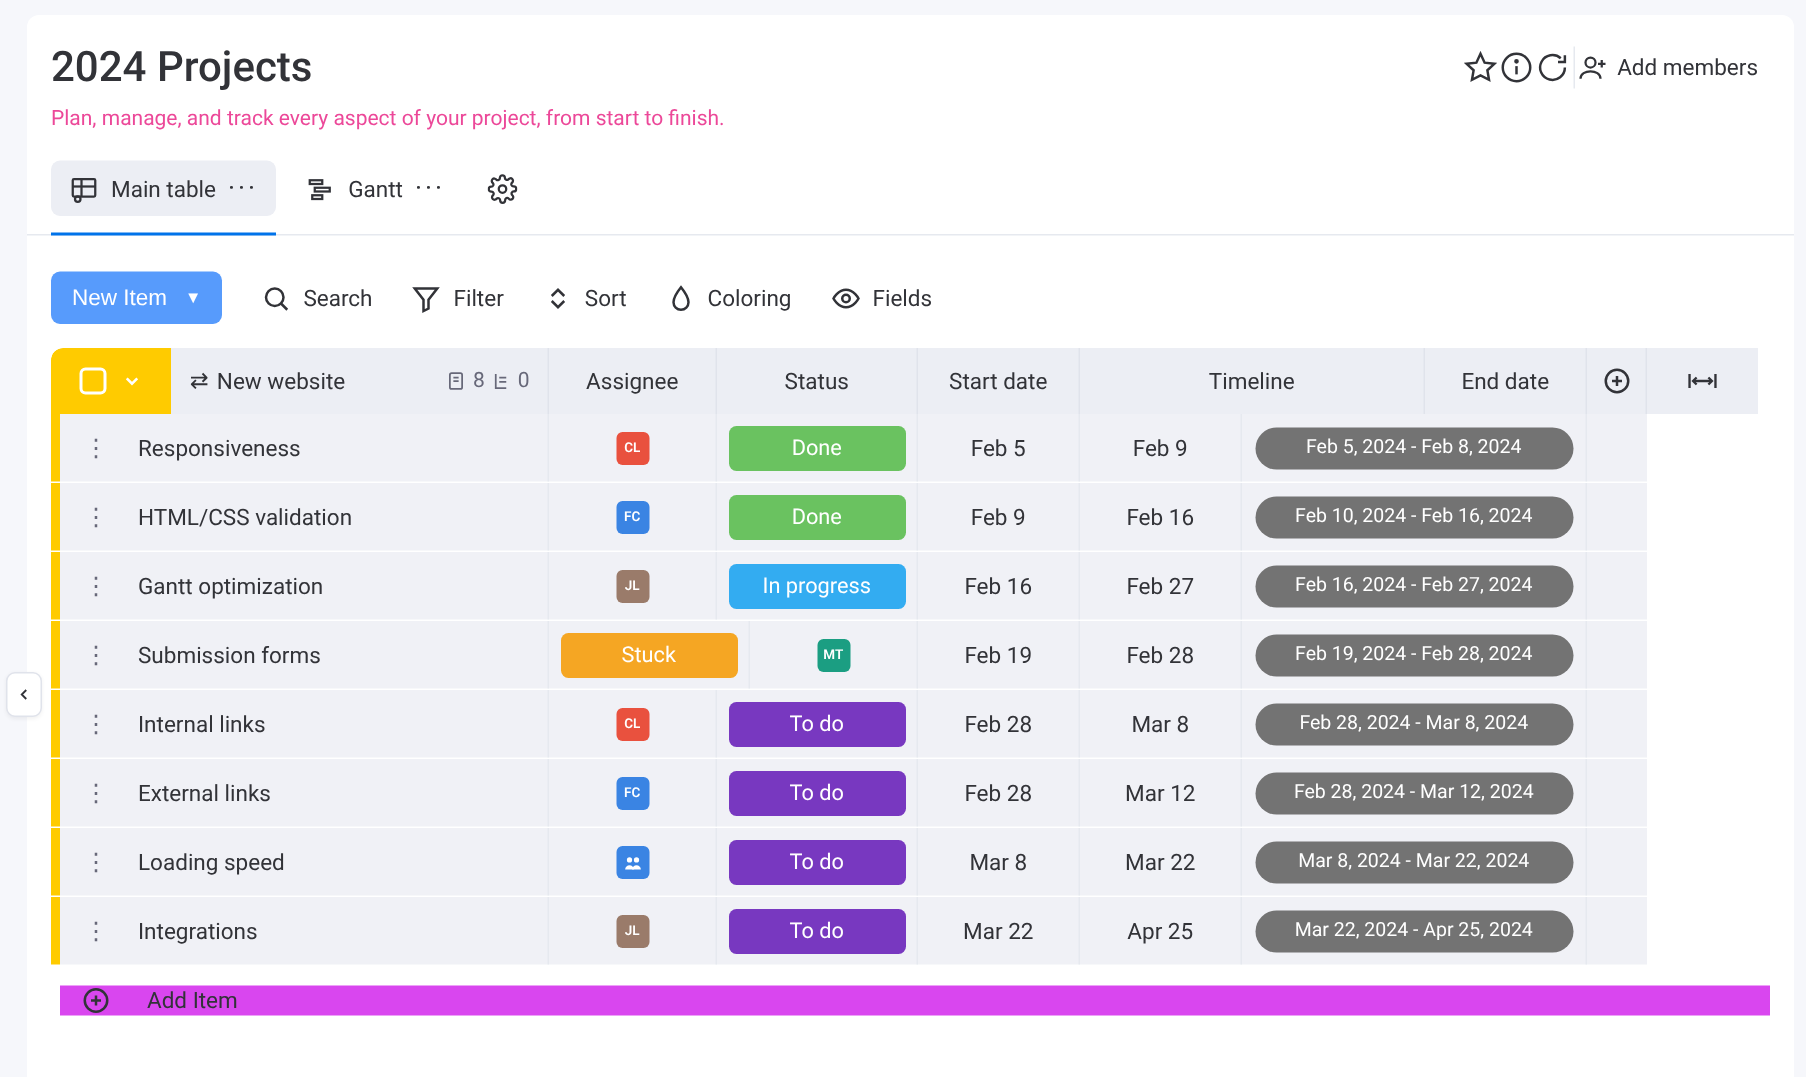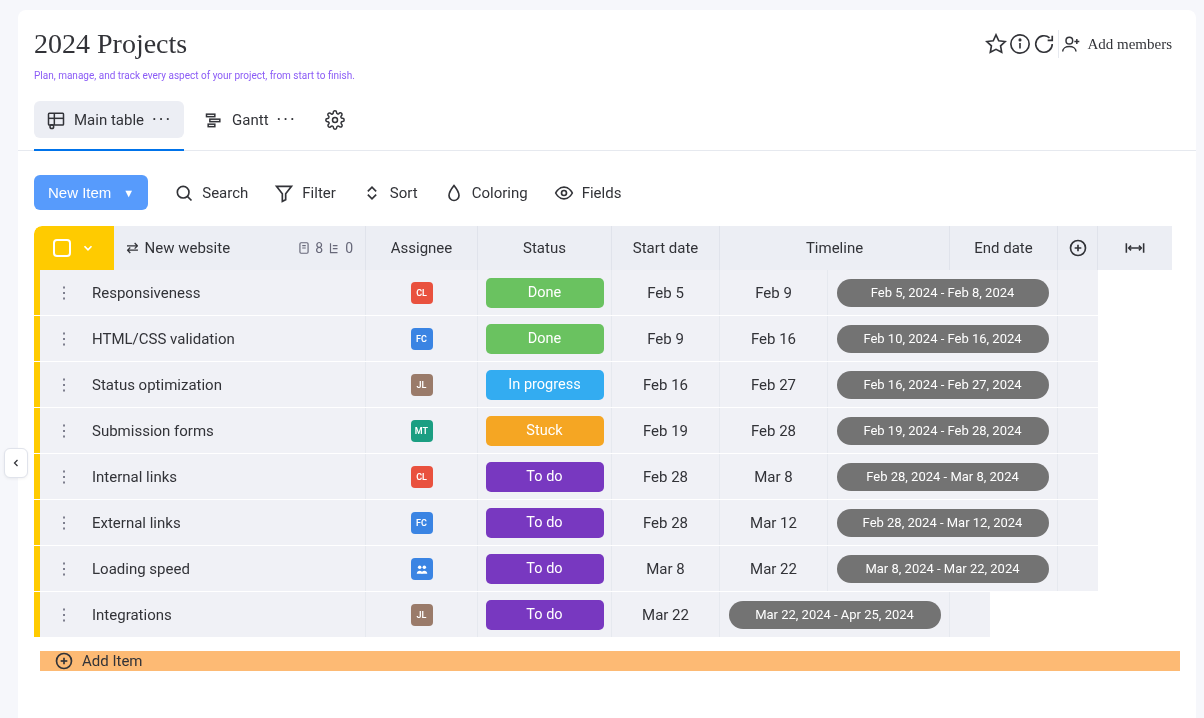--- a/index.html
+++ b/index.html
@@ -16,35 +16,34 @@
   background: #fff;
   margin: 10px 8px 0 18px;
   border-radius: 8px 8px 0 0;
   padding: 18px 0 0 0;
   height: 708px;
 }
 .header-row {
   display: flex;
   align-items: center;
   padding: 0 24px 0 16px;
-  font-family: Liberation Serif, serif;
 }
 .title {
   font-size: 28px;
   font-weight: 500;
   flex: 1;
 }
 .hdr-actions { display: flex; align-items: center; gap: 0; }
 .hdr-icon { width: 24px; height: 24px; display: flex; align-items: center; justify-content: center; cursor: pointer; }
 .hdr-divider { width:1px; height:28px; background:#e6e9ef; margin:0 2px;}
 .hdr-addmembers { display:flex; align-items:center; gap:6px; font-size:15px; cursor:pointer;}
 .subtitle {
   padding: 10px 16px 0 16px;
-  color: #8b5cf6;
-  font-size: 10px;
+  color: #ec4899;
+  font-size: 14px;
 }
 .viewbar {
   display: flex;
   align-items: center;
   gap: 16px;
   padding: 12px 16px 12px 16px;
   border-bottom: 1px solid #e6e9ef;
   margin-top: 8px;
 }
 .view-pill {
@@ -125,21 +124,21 @@
 .tl-pill {
   width:212px; height:28px; border-radius:14px; background:#737373; color:#fff;
   font-size:13px; display:flex; align-items:center; justify-content:center;
 }
 .cell-tail { width:40px; border-right:none;}
 .add-row {
   display:flex; align-items:center; height:46px;
 }
 .add-row .stripe { width:6px; background:#ffe9a8; }
 .add-row .body {
-  flex:1; background:#fdba74; display:flex; align-items:center; gap:8px; padding-left:14px;
+  flex:1; background:#d946ef; display:flex; align-items:center; gap:24px; padding-left:14px;
   font-size:15px; color:#323338;
 }
 .plus-circ { width:20px; height:20px;}
 .collapse-tab {
   position:absolute; left:4px; top:448px;
   width:24px; height:30px; background:#fff; border:1px solid #e0e3eb; border-radius:6px;
   display:flex; align-items:center; justify-content:center; cursor:pointer;
   box-shadow: 0 1px 3px rgba(0,0,0,0.06);
 }
 svg { display:block; }
@@ -352,21 +351,21 @@
               <div class="tl-pill">Feb 10, 2024 - Feb 16, 2024</div>
             </div>
             <div class="cell cell-tail"></div>
           </div>
         </div>
         <div class="row">
           <div class="stripe"></div>
           <div class="rest">
             <div class="cell cell-name">
               <div class="cell-drag">⋮</div>
-              <div class="cell-title">Status optimization</div>
+              <div class="cell-title">Gantt optimization</div>
             </div>
             <div class="cell cell-assignee">
               <div class="avatar" style="background: rgb(154, 123, 106);">JL</div>
             </div>
             <div class="cell cell-status">
               <div class="status-pill" style="background: rgb(51, 172, 241);">In progress</div>
             </div>
             <div class="cell cell-date">Feb 16</div>
             <div class="cell cell-date">Feb 27</div>
             <div class="cell cell-timeline">
@@ -375,25 +374,25 @@
             <div class="cell cell-tail"></div>
           </div>
         </div>
         <div class="row">
           <div class="stripe"></div>
           <div class="rest">
             <div class="cell cell-name">
               <div class="cell-drag">⋮</div>
               <div class="cell-title">Submission forms</div>
             </div>
+            <div class="cell cell-status">
+              <div class="status-pill" style="background: rgb(245, 166, 35);">Stuck</div>
+            </div>
             <div class="cell cell-assignee">
               <div class="avatar" style="background: rgb(27, 158, 130);">MT</div>
-            </div>
-            <div class="cell cell-status">
-              <div class="status-pill" style="background: rgb(245, 166, 35);">Stuck</div>
             </div>
             <div class="cell cell-date">Feb 19</div>
             <div class="cell cell-date">Feb 28</div>
             <div class="cell cell-timeline">
               <div class="tl-pill">Feb 19, 2024 - Feb 28, 2024</div>
             </div>
             <div class="cell cell-tail"></div>
           </div>
         </div>
         <div class="row">
@@ -473,20 +472,21 @@
               <div class="cell-drag">⋮</div>
               <div class="cell-title">Integrations</div>
             </div>
             <div class="cell cell-assignee">
               <div class="avatar" style="background: rgb(154, 123, 106);">JL</div>
             </div>
             <div class="cell cell-status">
               <div class="status-pill" style="background: rgb(120, 56, 192);">To do</div>
             </div>
             <div class="cell cell-date">Mar 22</div>
+            <div class="cell cell-date">Apr 25</div>
             <div class="cell cell-timeline">
               <div class="tl-pill">Mar 22, 2024 - Apr 25, 2024</div>
             </div>
             <div class="cell cell-tail"></div>
           </div>
         </div>
       </div>
 
     <div class="add-row">
       <div class="stripe"></div>

